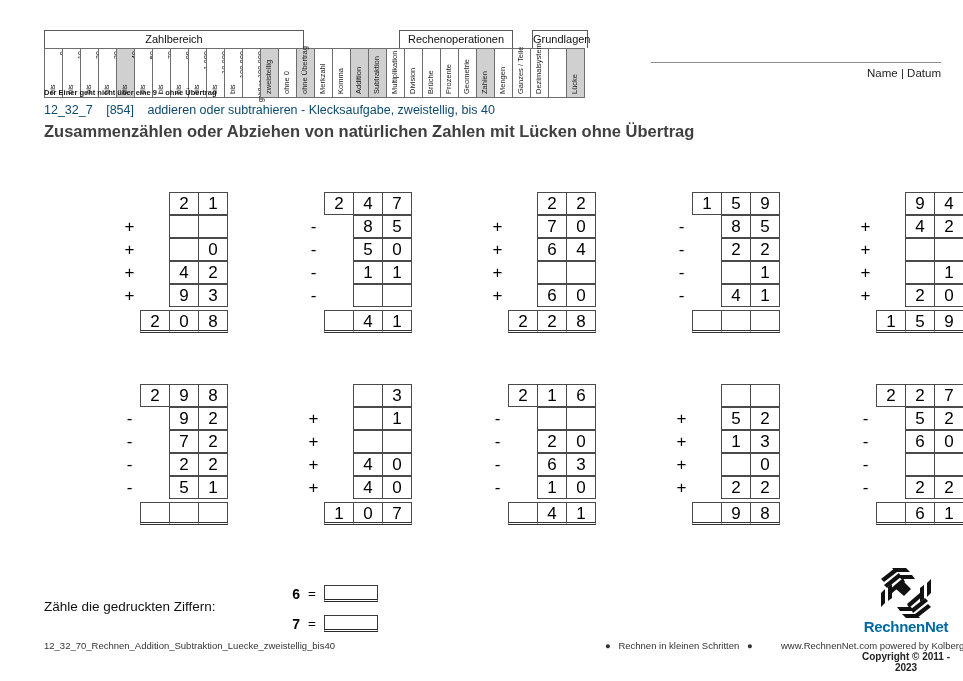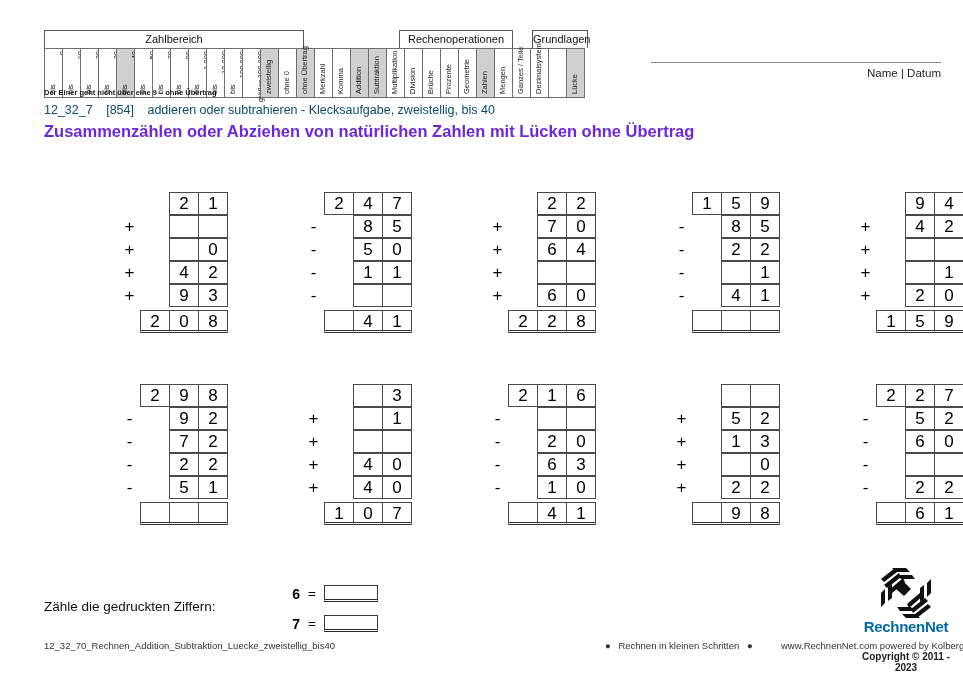--- a/index.html
+++ b/index.html
@@ -60,21 +60,21 @@
 
   
   #code-line{
     position:absolute;left:44px;top:103px;
     font-size:12.5px;color:#0c4a6e;white-space:nowrap;
   }
   #code-line .code{margin-right:10px;}
   #code-line .bracket{margin-right:10px;}
   #main-title{
     position:absolute;left:44px;top:122px;
-    font-size:16.5px;font-weight:bold;color:#6d28d9;white-space:nowrap;
+    font-size:16.5px;font-weight:bold;color:#404040;white-space:nowrap;
   }
 
   
   .prob-row{position:absolute;left:44px;}
   .prob-row.r1{top:193px;}
   .prob-row.r2{top:385px;}
   .prob-row{display:flex;}
   .problem{width:184px;position:relative;height:140px;}
   .prow{display:flex;align-items:flex-start;height:23px;justify-content:flex-end;}
   .op{

